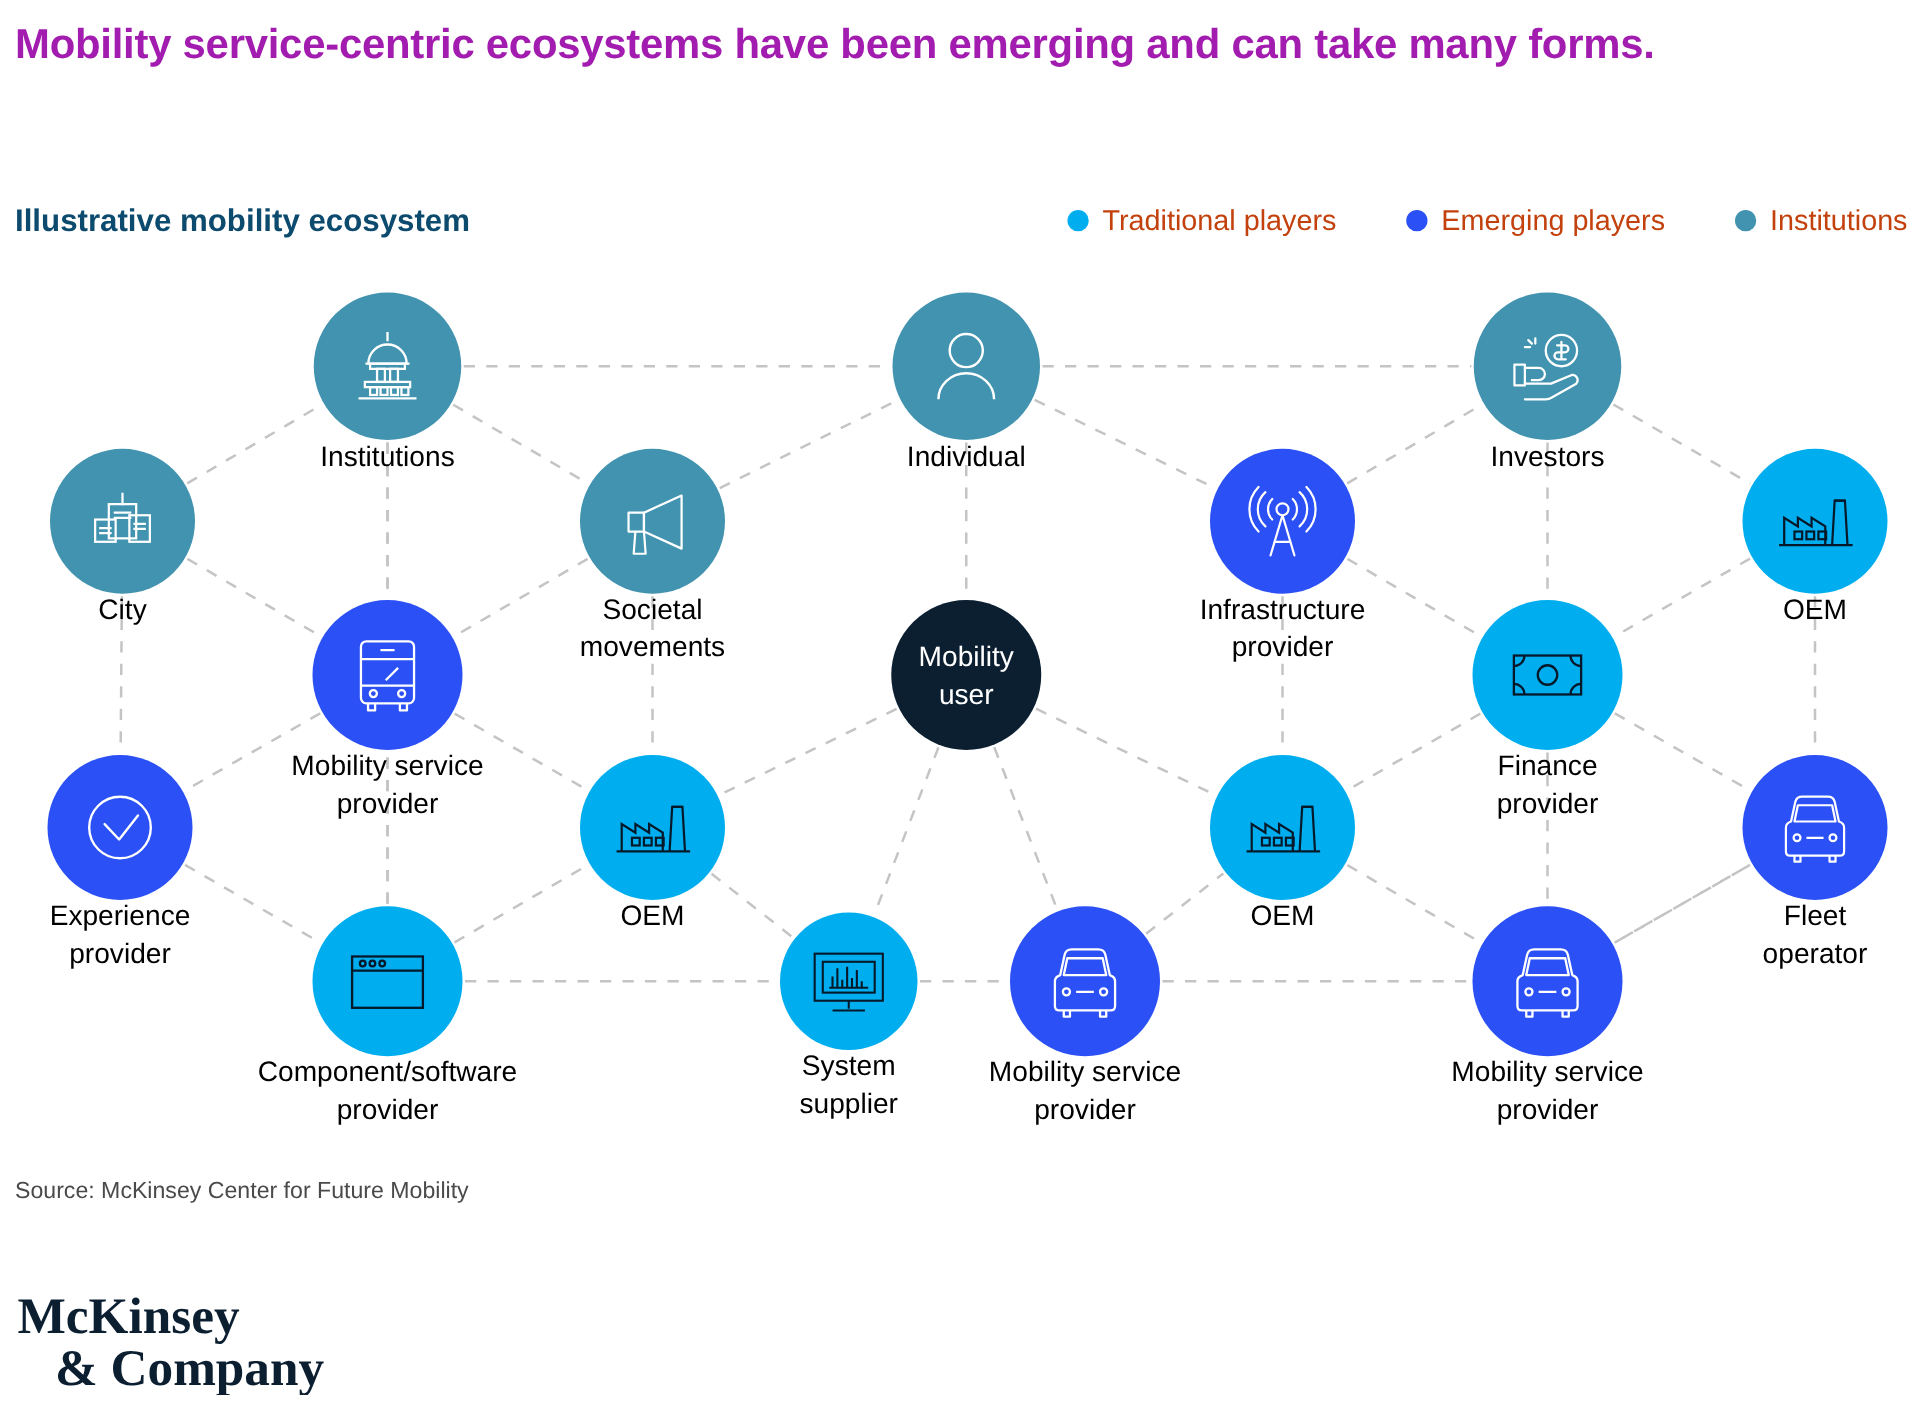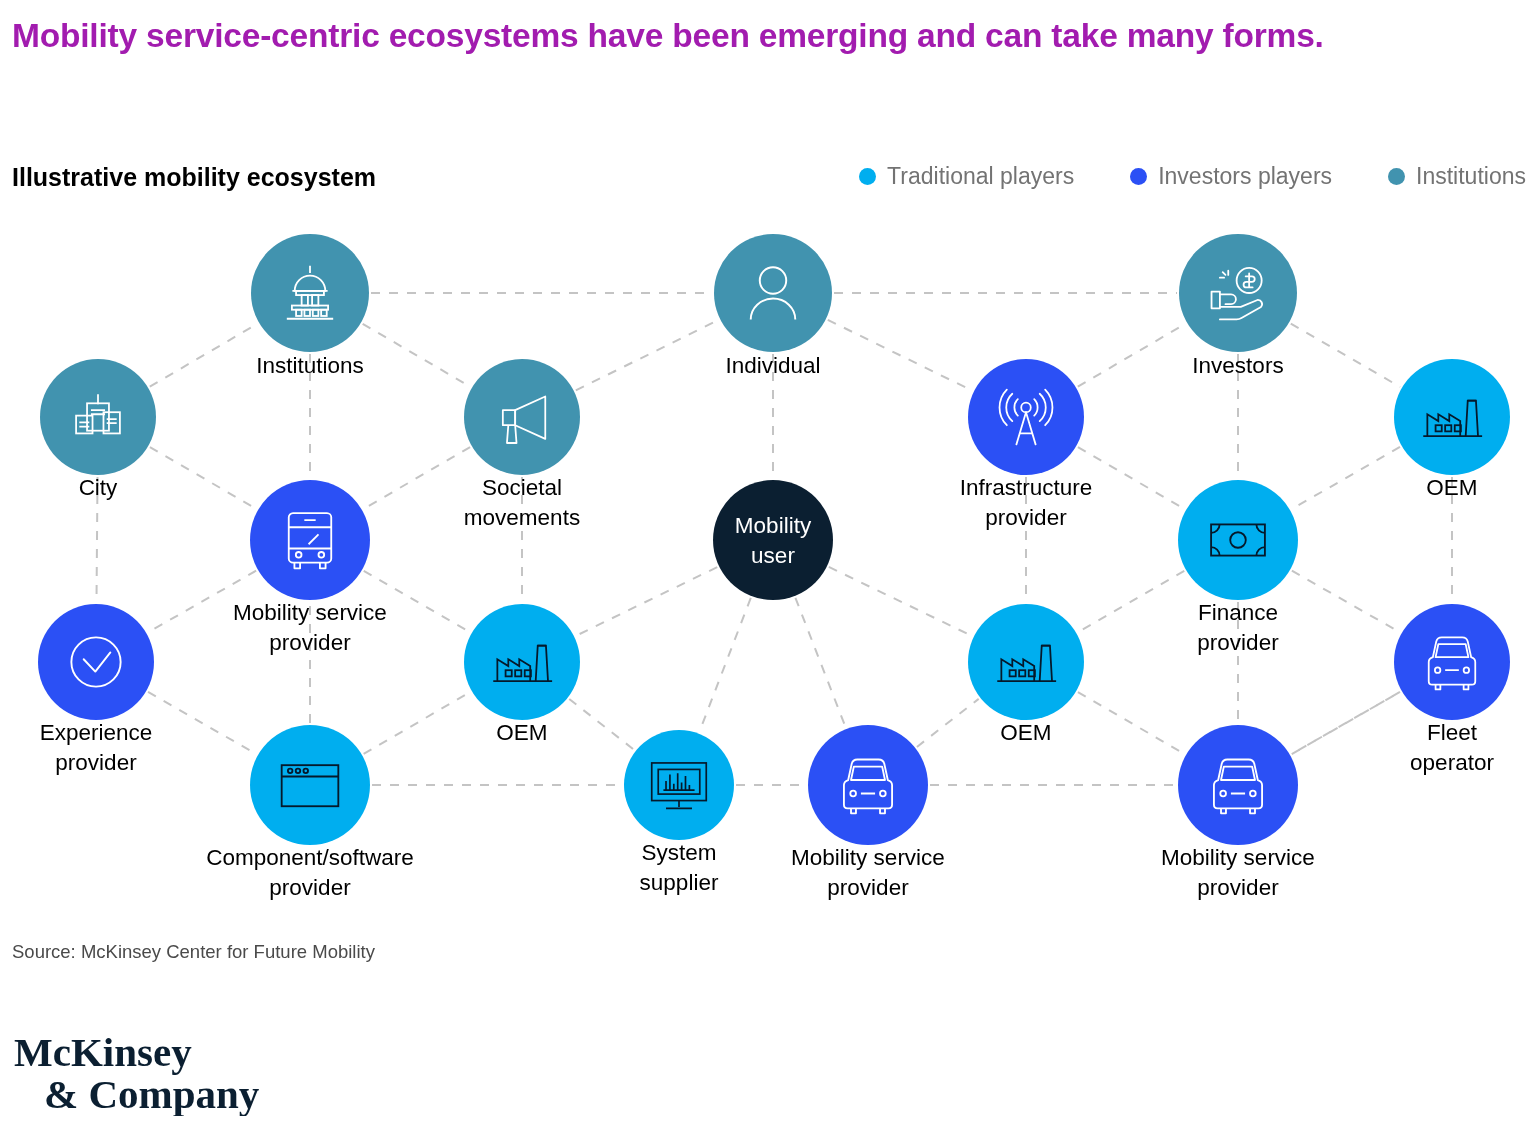--- a/index.html
+++ b/index.html
@@ -25,21 +25,21 @@
     line-height: 1.33;
     letter-spacing: -0.2px;
     color: #a21caf;
   }
   #subhead {
     position: absolute;
     left: 12px;
     top: 163px;
     font-size: 25px;
     font-weight: bold;
-    color: #000000;
+    color: #0c4a6e;
   }
   #legend {
     position: absolute;
     right: 10px;
     top: 163px;
     display: flex;
     align-items: center;
     gap: 56px;
   }
   .legend-item {
@@ -48,21 +48,21 @@
     gap: 11px;
   }
   .legend-dot {
     width: 17px;
     height: 17px;
     border-radius: 50%;
     display: block;
   }
   .legend-label {
     font-size: 23px;
-    color: #737373;
+    color: #c2410c;
     white-space: nowrap;
   }
   #diagram {
     position: absolute;
     left: 0;
     top: 205px;
     width: 1536px;
     height: 730px;
     display: block;
   }
@@ -104,21 +104,21 @@
 
 <div id="subhead">Illustrative mobility ecosystem</div>
 
 <div id="legend">
   <div class="legend-item">
     <span class="legend-dot" id="ld0" style="background: rgb(0, 174, 239);"></span>
     <span class="legend-label">Traditional players</span>
   </div>
   <div class="legend-item">
     <span class="legend-dot" id="ld1" style="background: rgb(43, 80, 245);"></span>
-    <span class="legend-label">Investors players</span>
+    <span class="legend-label">Emerging players</span>
   </div>
   <div class="legend-item">
     <span class="legend-dot" id="ld2" style="background: rgb(65, 147, 175);"></span>
     <span class="legend-label">Institutions</span>
   </div>
 </div>
 
 <svg id="diagram" viewBox="0 0 1536 730">
   <defs>
 

